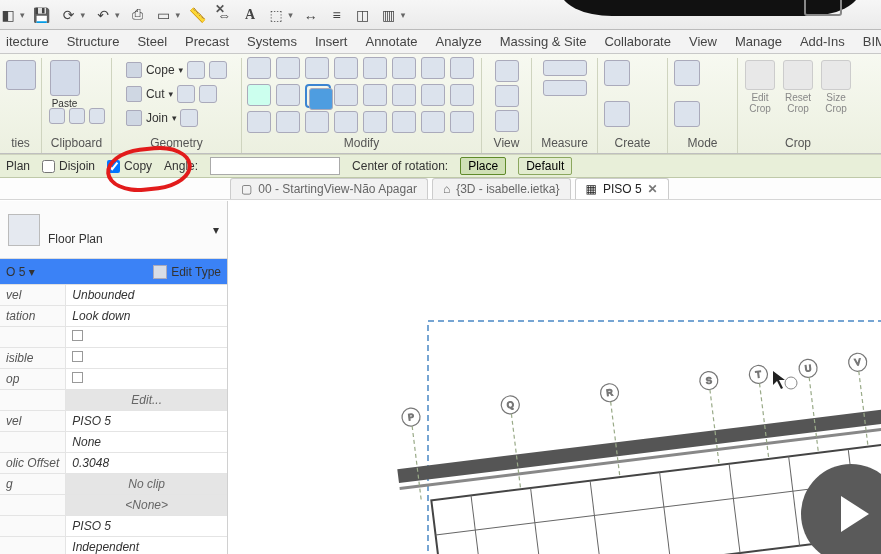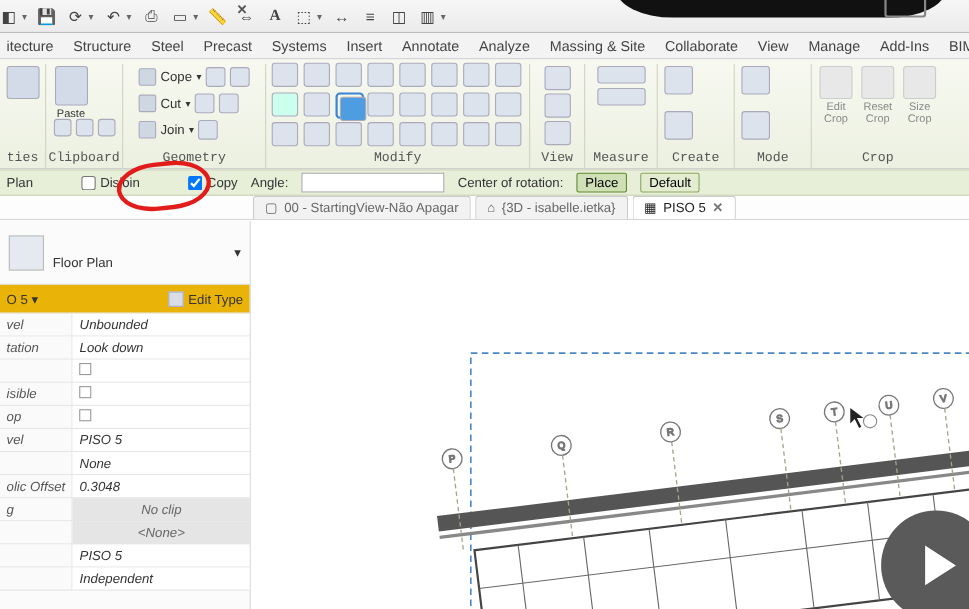--- a/index.html
+++ b/index.html
@@ -15,50 +15,50 @@
     .dark-blob::after { content:""; position:absolute; right:18px; top:6px; width:34px; height:16px; border:2px solid #888; border-radius:3px; }
 
     
     .ribbon-tabs { height: 24px; background: #f3f3f3; border-bottom: 1px solid #c8c8c8; display: flex; align-items: center; gap: 18px; padding: 0 6px; font-size: 13px; color: #444; white-space: nowrap; overflow: hidden; }
     .ribbon-tabs span { cursor: default; }
 
     
     .ribbon { height: 100px; background: linear-gradient(#f7f9f1,#ecf0e0); border-bottom: 1px solid #bfbfbf; display: flex; padding-top: 4px; }
     .panel { border-right: 1px solid #cfd4bf; display: flex; flex-direction: column; align-items: center; justify-content: flex-end; padding: 0 6px 2px; height: 100%; }
     .panel-body { flex: 1; display: flex; align-items: flex-start; gap: 6px; padding-top: 2px; flex-wrap: wrap; }
-    .panel-label { font-size: 12px; color: #555; text-align: center; height: 16px; line-height:16px;font-family:Liberation Mono, monospace; }
+    .panel-label { font-size: 12px; color: #555; text-align: center; height: 16px; line-height:16px; }
     .bigbtn { width: 32px; height: 54px; display: flex; flex-direction: column; align-items: center; font-size: 10px; gap:2px; }
     .bigbtn .glyph { width: 30px; height: 30px; background: #d3dbe9; border: 1px solid #aab; border-radius: 3px; }
     .smallbtn { width: 24px; height: 22px; background: #dce3ed; border: 1px solid #aab; border-radius: 3px; }
     .textbtn { display: flex; align-items: center; gap:4px; font-size: 12px; height: 20px; padding: 0 2px; }
     .textbtn .glyph { width:16px; height:16px; background:#cfd7e3; border:1px solid #aab; border-radius:2px; }
     .active-tool { border: 2px solid #3b84d1; border-radius: 4px; padding:2px; }
 
     
     .options-bar { height: 24px; background: #e8efd9; border-top:1px solid #cfd4bf; border-bottom: 1px solid #bfc9a9; display: flex; align-items: center; gap: 12px; padding: 0 6px; font-size: 12px; }
-    .options-bar label { display: flex; align-items: center; gap: 4px; margin-left: 32px; }
+    .options-bar label { display: flex; align-items: center; gap: 4px; }
     .angle-input { width: 130px; height: 18px; border: 1px solid #aaa; background: #fff; }
     .opt-btn { border: 1px solid #8ba75f; background: #e3ecd0; padding: 1px 7px; font-size: 12px; border-radius: 2px; }
     .opt-btn.primary { background: #d0e0b6; border-color: #5f8a2a; }
 
     .circle-mark { position:absolute; left:106px; top:147px; width:86px; height:44px; border:4px solid #e21b1b; border-radius: 50% / 60%; z-index:40; pointer-events:none; transform: rotate(-6deg); }
 
     
     .view-tabs { height: 22px; background: #fdfdfd; border-bottom: 1px solid #d6d6d6; display: flex; align-items: center; padding-left: 230px; gap: 4px; font-size: 12px; color: #666; }
     .view-tab { display: flex; align-items: center; gap: 6px; padding: 0 10px; height: 100%; border: 1px solid #ccc; border-bottom: none; background: #f2f2f2; border-radius: 3px 3px 0 0; position: relative;}
     .view-tab.active { background: #fff; color: #222; font-weight: 500; }
     .view-tab .close { color:#777; font-weight:bold; }
     .drawing-close { position:absolute; left:215px; top:2px; font-weight:bold; color:#555; }
 
     
     .prop-pane { position: absolute; left: 0; top: 201px; width: 228px; bottom: 0; background: #fbfbfb; border-right: 1px solid #d0d0d0; font-size: 12px; overflow:hidden;}
     .prop-header { height: 58px; border-bottom: 1px solid #ddd; display:flex; align-items:center; justify-content:space-between; padding: 0 8px; }
     .prop-combo { display:flex; align-items:flex-end; gap:8px;}
     .prop-combo .thumb { width:32px; height:32px; background:#e5e9f0; border:1px solid #bbb; }
-    .edittype-row { height: 26px; border-bottom: 1px solid #e0e0e0; display:flex; align-items:center; justify-content:space-between; padding:0 6px; background:#eab308;text-align:center;}
+    .edittype-row { height: 26px; border-bottom: 1px solid #e0e0e0; display:flex; align-items:center; justify-content:space-between; padding:0 6px; background:#3b82f6;text-align:center;}
     .prop-grid { display: table; width:100%; }
     .prop-row { display: table-row; font-style: italic; }
     .prop-row > div { display: table-cell; padding: 3px 6px; border-bottom: 1px solid #e4e4e4; height: 20px; vertical-align: middle; }
     .prop-row .k { width: 55px; background: #fafafa; color: #555; border-right:1px solid #e4e4e4; overflow:hidden; white-space:nowrap;}
     .prop-row .v { background: #fff; color: #333; }
     .prop-row.section .v { background:#e5e5e5; text-align:center; color:#666; }
     .prop-row .chk { width:11px; height:11px; border:1px solid #999; display:inline-block; background:#fff; }
 
     
     .canvas { position: absolute; left: 228px; top: 201px; right:0; bottom:0; background:#fff; overflow:hidden;}
@@ -316,20 +316,24 @@
         <div class="k"></div>
         <div class="v"><span class="chk"></span></div>
       </div>
       <div class="prop-row">
         <div class="k">isible</div>
         <div class="v"><span class="chk"></span></div>
       </div>
       <div class="prop-row">
         <div class="k">op</div>
         <div class="v"><span class="chk"></span></div>
+      </div>
+      <div class="prop-row section">
+        <div class="k"></div>
+        <div class="v">Edit...</div>
       </div>
       <div class="prop-row">
         <div class="k">vel</div>
         <div class="v">PISO 5</div>
       </div>
       <div class="prop-row">
         <div class="k"></div>
         <div class="v">None</div>
       </div>
       <div class="prop-row">

